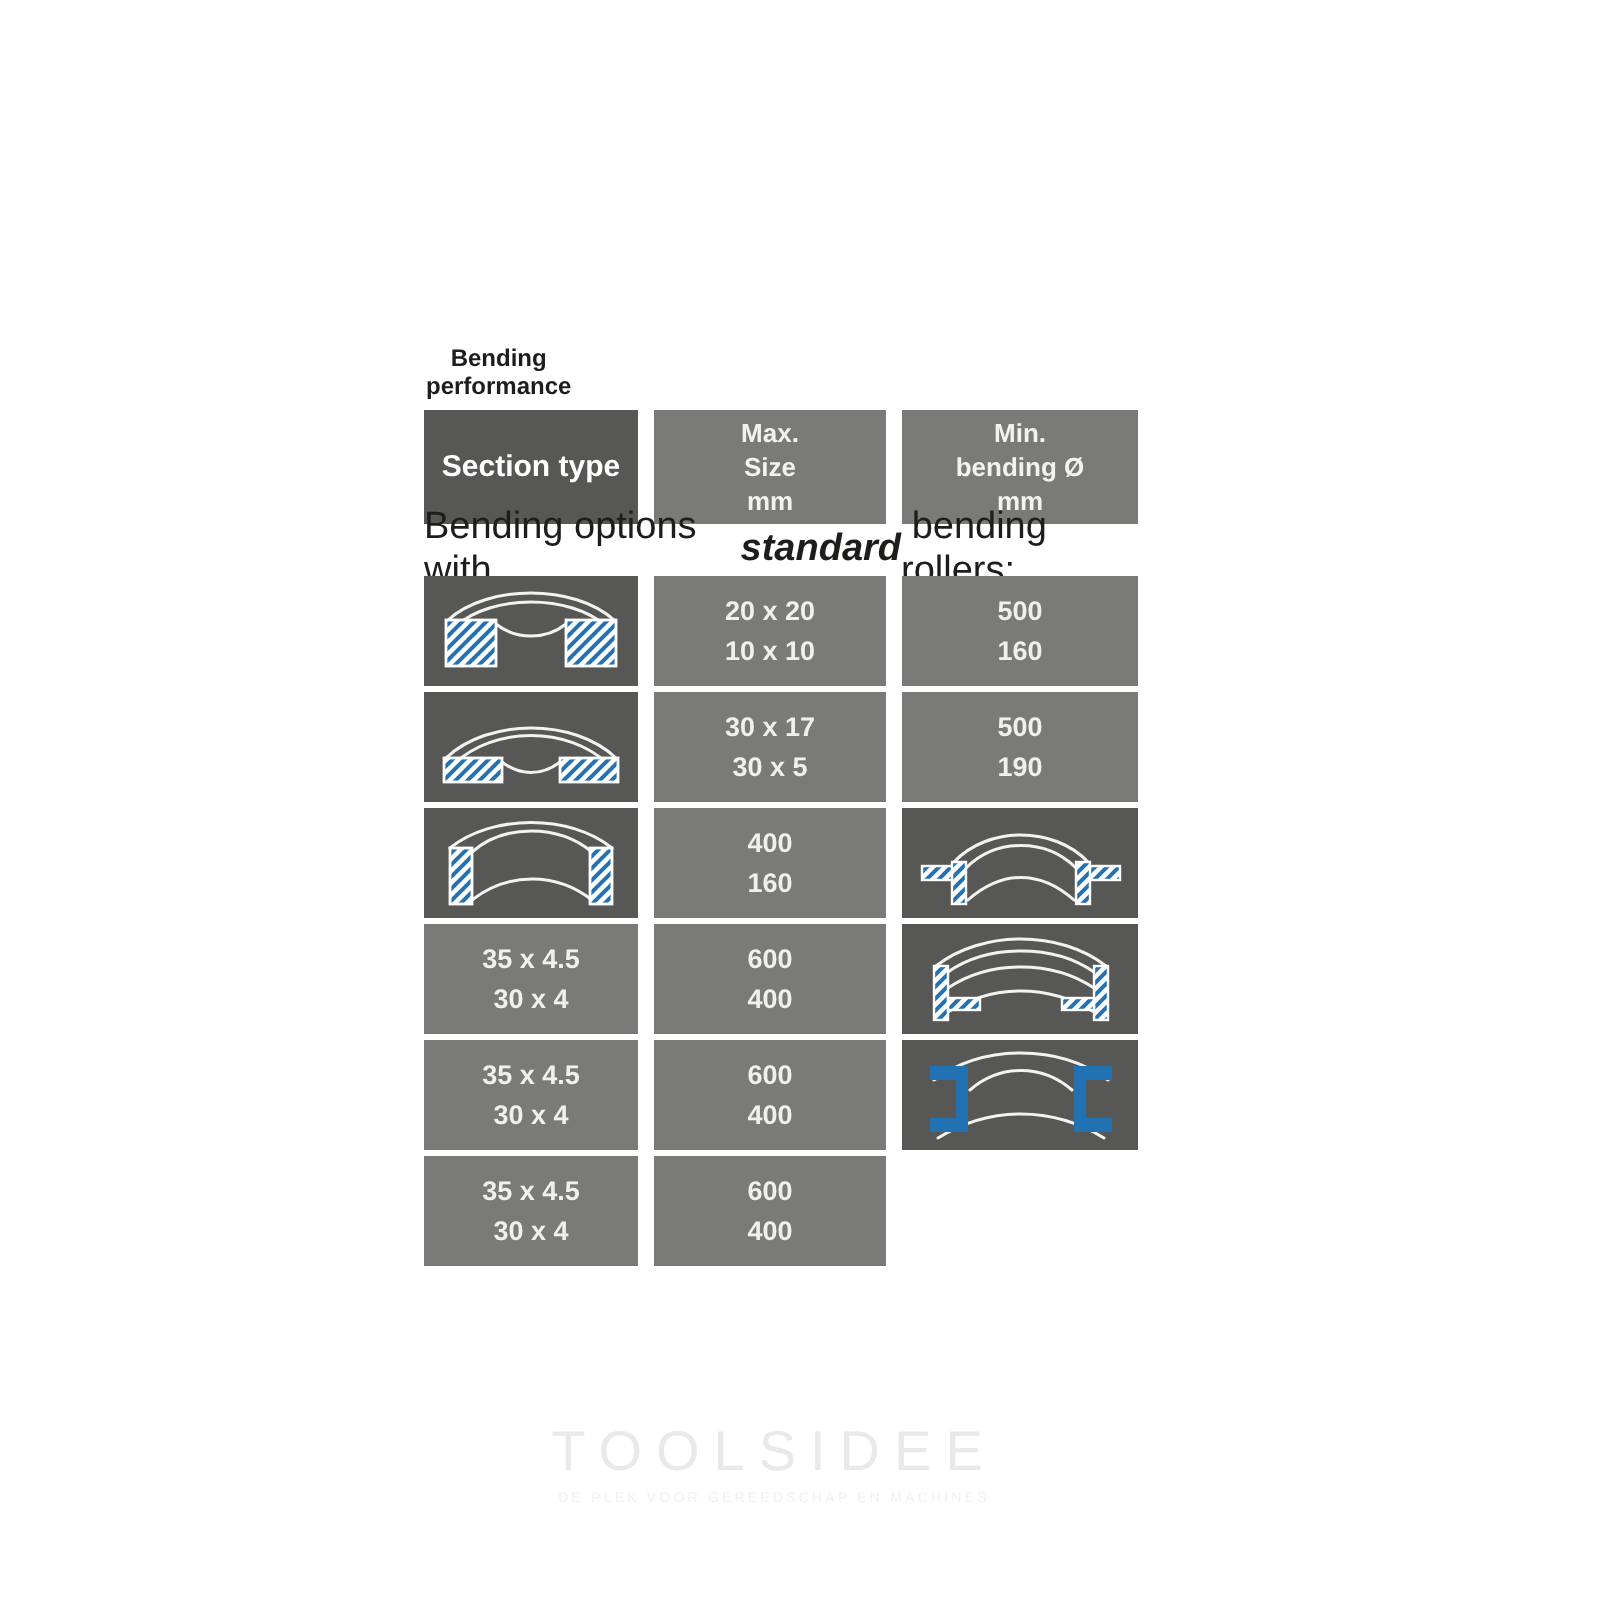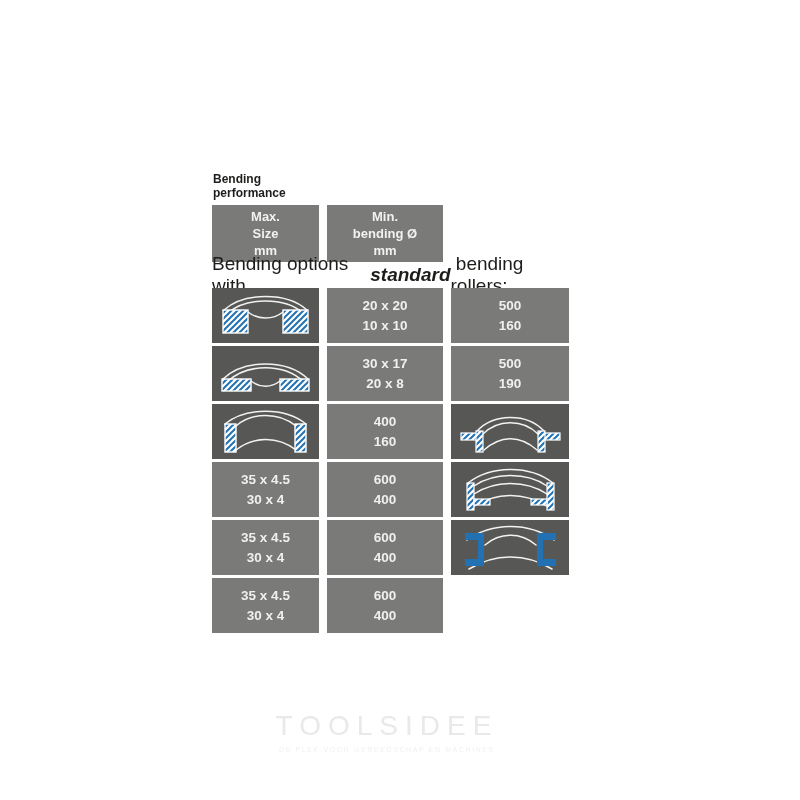--- a/index.html
+++ b/index.html
@@ -4,21 +4,21 @@
 <style>
   html,body{margin:0;padding:0;}
   body{
     width:800px;height:800px;background:#ffffff;
     font-family:"Liberation Sans",sans-serif;color:#1d1d1b;
   }
   .sheet{position:relative;width:800px;height:800px;background:#ffffff;overflow:hidden;}
 
   .perf-title{
     position:absolute;left:213px;top:172px;
-    font-weight:bold;font-size:12px;line-height:14px;color:#1d1d1b;
+    font-weight:bold;font-size:12px;line-height:14px;color:#1d1d1b;text-align:center;
   }
   .model{
     position:absolute;left:326px;top:181px;width:242px;text-align:center;
     font-weight:bold;font-size:14px;color:#1d1d1b;
   }
 
   .grid{
     position:absolute;left:212px;top:205px;
     display:grid;
     grid-template-columns:107px 116px 118px;
@@ -60,20 +60,23 @@
 <div class="sheet">
 
   <div class="perf-title">
     <div>Bending</div>
     <div>performance</div>
   </div>
 
 
   <div class="grid">
 
+    <div class="cell dark header-dark">
+      <span>Section type</span>
+    </div>
     <div class="cell gray header-gray">
       <span>Max.</span>
       <span>Size</span>
       <span>mm</span>
     </div>
     <div class="cell gray header-gray">
       <span>Min.</span>
       <span>bending Ø</span>
       <span>mm</span>
     </div>
@@ -106,21 +109,21 @@
           <path d="M11 33 C 32 13, 75 13, 96 33"></path>
           <path d="M15 36 C 35 17, 72 17, 92 36"></path>
           <path d="M39 35 C 48 42, 59 42, 68 35"></path>
         </g>
         <rect x="10" y="33" width="29" height="12" fill="url(#hatch)" stroke="#ffffff" stroke-width="1.4"></rect>
         <rect x="68" y="33" width="29" height="12" fill="url(#hatch)" stroke="#ffffff" stroke-width="1.4"></rect>
       </svg>
     </div>
     <div class="cell gray data">
       <span>30 x 17</span>
-      <span>20 x 8</span>
+      <span>30 x 5</span>
     </div>
     <div class="cell gray data">
       <span>500</span>
       <span>190</span>
     </div>
 
     <div class="cell dark icon-cell">
       <svg width="107" height="55" viewBox="0 0 107 55">
         <g fill="none" stroke="#f2f2f0" stroke-width="1.5" stroke-linecap="round">
           <path d="M13 20 C 34 3, 73 3, 94 20"></path>

